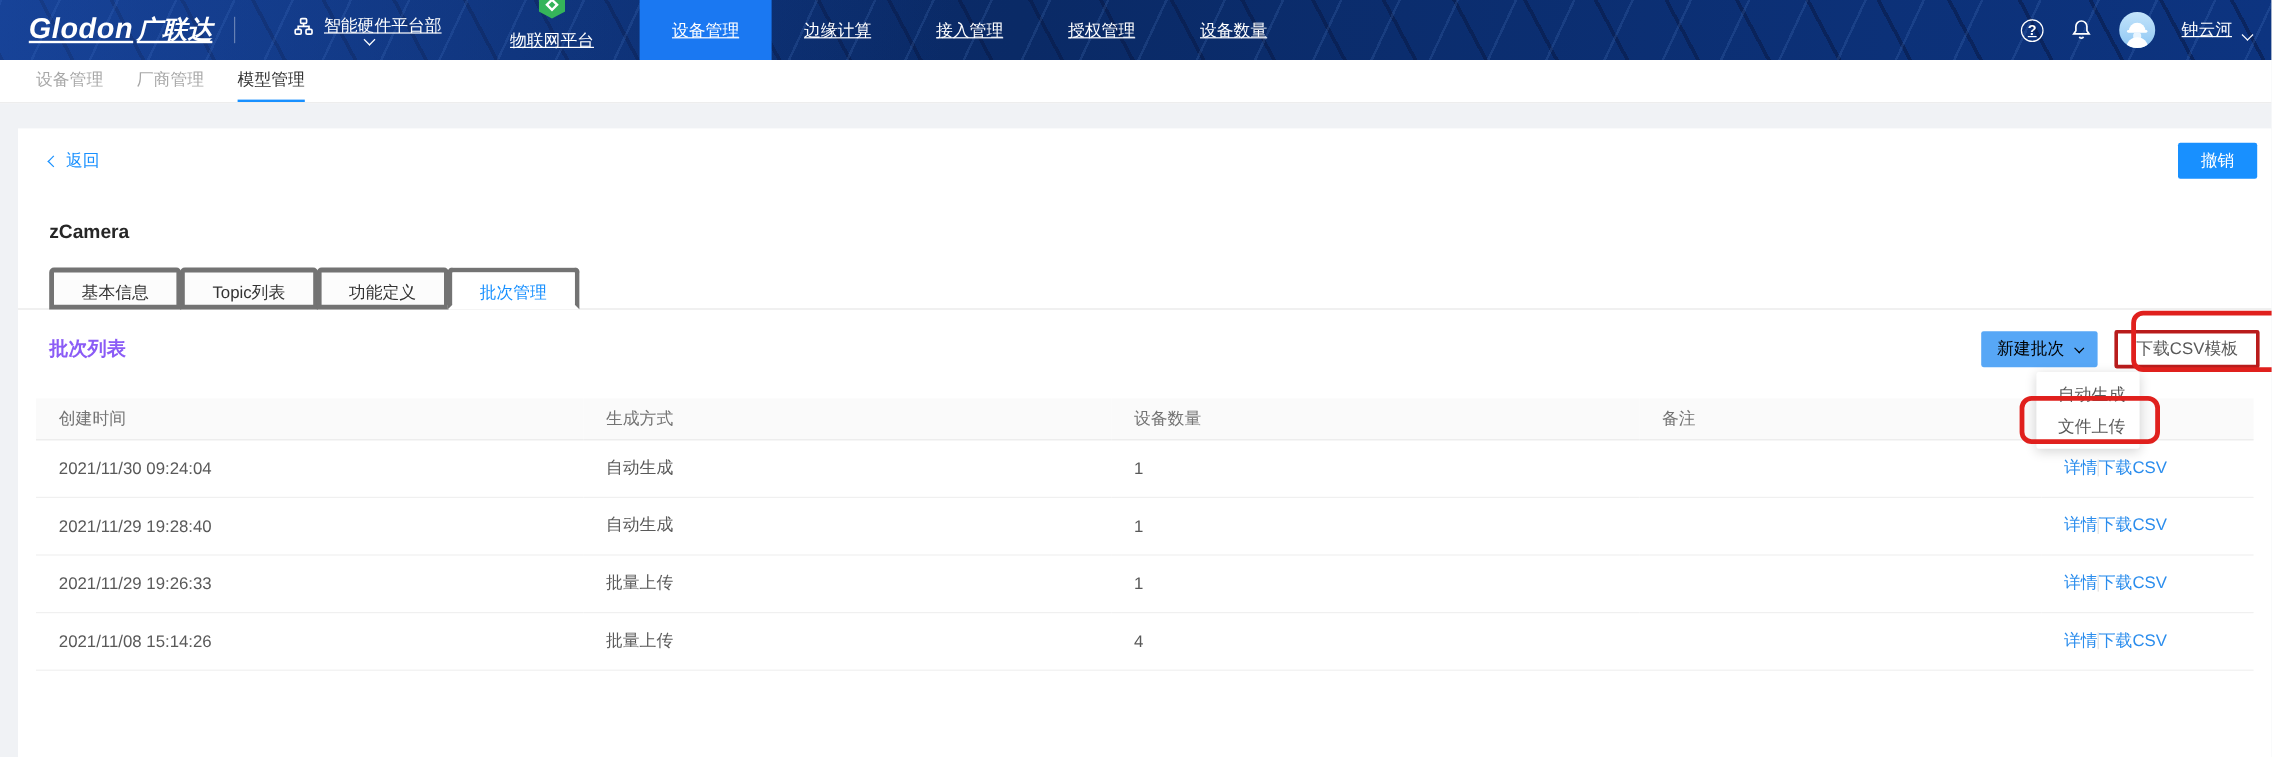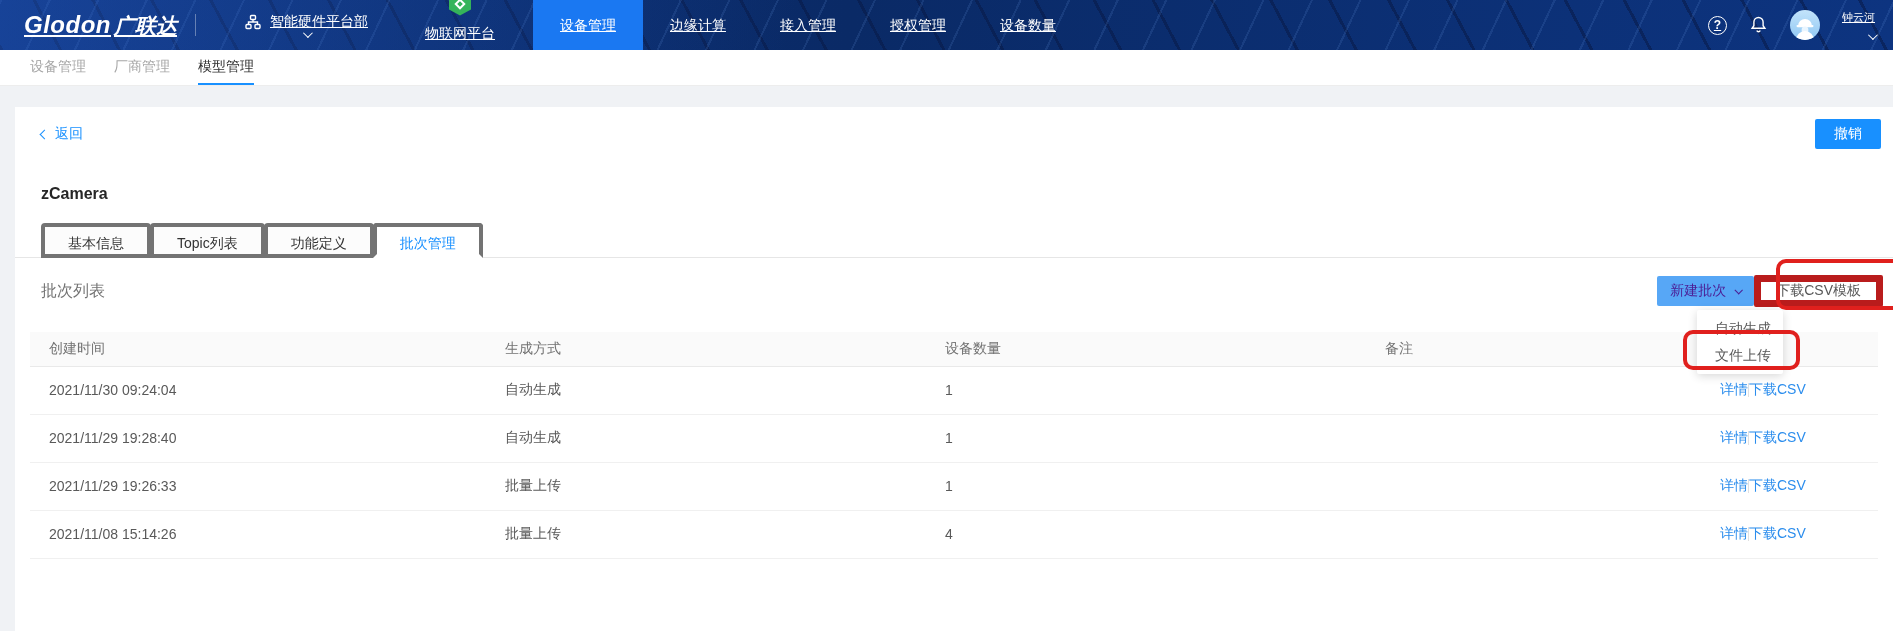--- a/index.html
+++ b/index.html
@@ -31,44 +31,44 @@
   .hexagon { width:22px; height:24px; background:#35b45a; clip-path:polygon(50% 0,100% 25%,100% 75%,50% 100%,0 75%,0 25%); display:flex; align-items:center; justify-content:center; }
   .hexagon i { display:block; width:8px; height:8px; border:2px solid #fff; transform:rotate(45deg); }
   .platform { margin-left:26px; gap:9px; }
   .nav-menu { display:flex; height:50px; margin-left:38px; }
   .nav-item { padding:0 27px; line-height:50px; font-size:14px; cursor:pointer; white-space:nowrap; }
   .nav-item.active { background:#1a78f2; }
   .nav-right { margin-left:auto; display:flex; align-items:center; gap:22px; }
   .icon-btn { display:flex; align-items:center; justify-content:center; cursor:pointer; }
   .help-circle { width:19px; height:19px; border:1.5px solid #fff; border-radius:50%; font-size:12px; line-height:17px; text-align:center; font-weight:700; }
   .avatar { width:30px; height:30px; border-radius:50%; background:linear-gradient(180deg,#c3e4fb,#8fc7f3); display:flex; align-items:flex-end; justify-content:center; overflow:hidden; }
-  .user { display:flex; align-items:flex-end; gap:8px; cursor:pointer; font-size:11px;flex-direction:column; }
+  .user { display:flex; align-items:flex-end; gap:8px; cursor:pointer; font-size:14px; }
 
   
   .subnav { height:36px; background:#fff; display:flex; gap:28px; padding-left:30px; border-bottom:1px solid #ededed; }
   .subnav-tab { line-height:33px; font-size:14px; color:#a8a8a8; border-bottom:2px solid transparent; cursor:pointer; }
   .subnav-tab.active { color:#333; border-bottom-color:#1890ff; }
 
   
   .page { height:545px; padding:21px 0 0 15px; }
   .card { background:#fff; height:524px; }
   .card-head { display:flex; align-items:center; justify-content:space-between; padding:12px 12px 0 26px; }
   .back-link { display:flex; align-items:center; gap:7px; color:#1890ff; font-size:14px; cursor:pointer; }
   .caret-left { width:7px; height:7px; border-left:1.6px solid #1890ff; border-bottom:1.6px solid #1890ff; transform:rotate(45deg); }
   .btn { border:none; border-radius:2px; font-size:14px; cursor:pointer; font-family:inherit; }
   .btn-primary { background:#1890ff; color:#fff; height:30px; padding:0 19px;margin-left:20px; }
   .model-title { padding:36px 0 0 26px; font-size:16px; font-weight:700; color:#262626; }
   .tabs-bar { display:flex; margin-top:20px; padding:0 0 0 26px; border-bottom:1px solid #e6e6e6; }
   .tab { height:35px; line-height:33px; padding:0 23px; background:#fcfcfc; border:4px solid #737373; border-radius:4px 4px 0 0; margin-right:-1px; margin-bottom:-1px; color:#333; cursor:pointer; font-size:14px; }
   .tab.active { background:#fff; color:#1890ff; border-bottom-color:#fff; }
   .section-row { display:flex; align-items:center; padding:17px 10px 0 26px; }
-  .section-title { flex:1; font-size:16px; font-weight:400; color:#737373; }
-  .btn-new { background:#57a7f6; color:#4c1d95; height:30px; padding:0 13px; display:flex; align-items:center; gap:9px; }
+  .section-title { flex:1; font-size:16px; font-weight:700; color:#8b5cf6; }
+  .btn-new { background:#57a7f6; color:#000000; height:30px; padding:0 13px; display:flex; align-items:center; gap:9px; }
   .btn-new .caret { transform:rotate(45deg) translateY(-1px); width:6px; height:6px; }
-  .btn-plain { background:#fff; border:7px solid #b91c1c; color:#595959; height:32px; padding:0 15px; }
+  .btn-plain { background:#fff; border:3px solid #b91c1c; color:#595959; height:32px; padding:0 15px; margin-left:14px; }
 
   
   .table-wrap { margin:25px 15px 0; }
   table { width:100%; border-collapse:collapse; table-layout:fixed; }
   th { background:#fafafa; height:34px; text-align:left; font-weight:400; color:#737373; font-size:14px; padding-left:19px; border-bottom:1px solid #e9e9e9; }
   td { height:48px; color:#595959; font-size:14px; padding-left:19px; border-bottom:1px solid #f0f0f0; background:#fff; }
   .actions { display:flex; align-items:center; gap:0; }
   .link { color:#2b8ded; cursor:pointer; white-space:nowrap; }
   .divider-v { width:1px; height:14px; background:#e0e0e0; }
 

